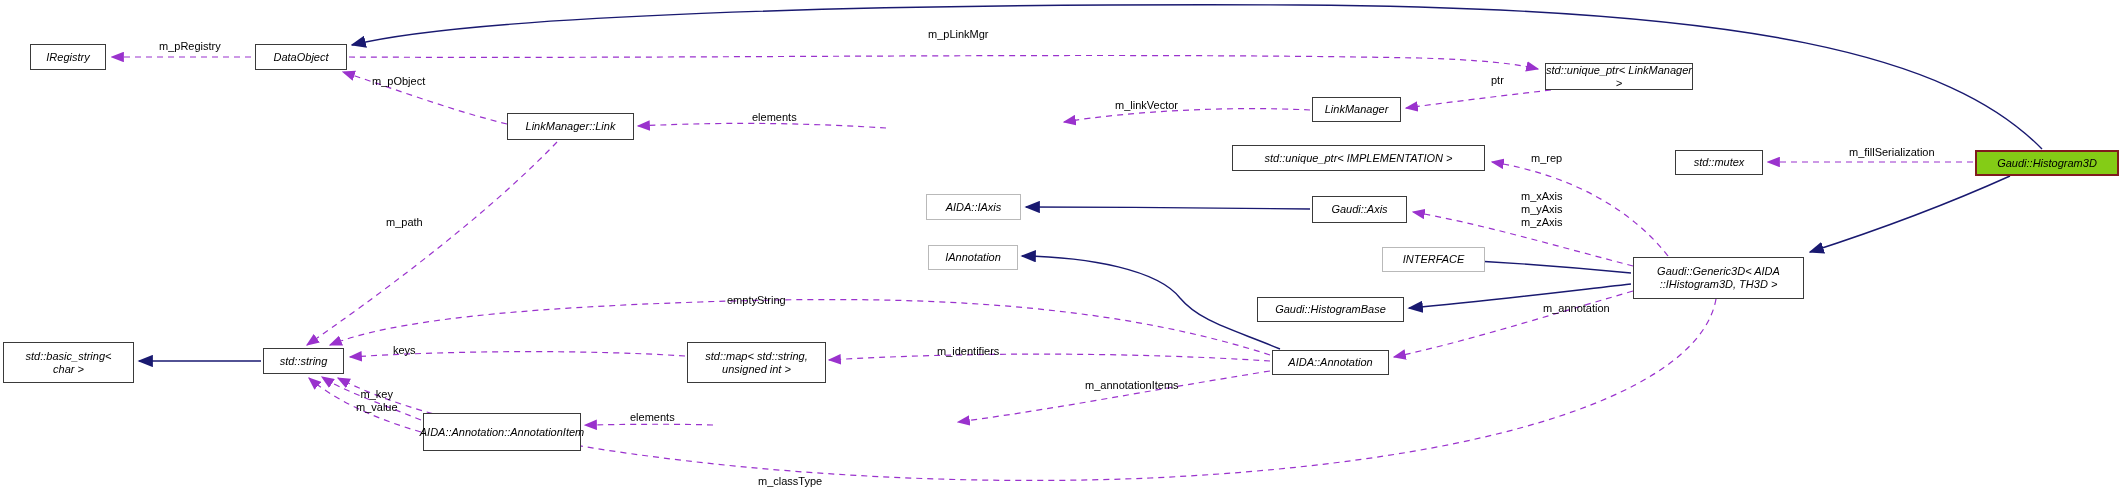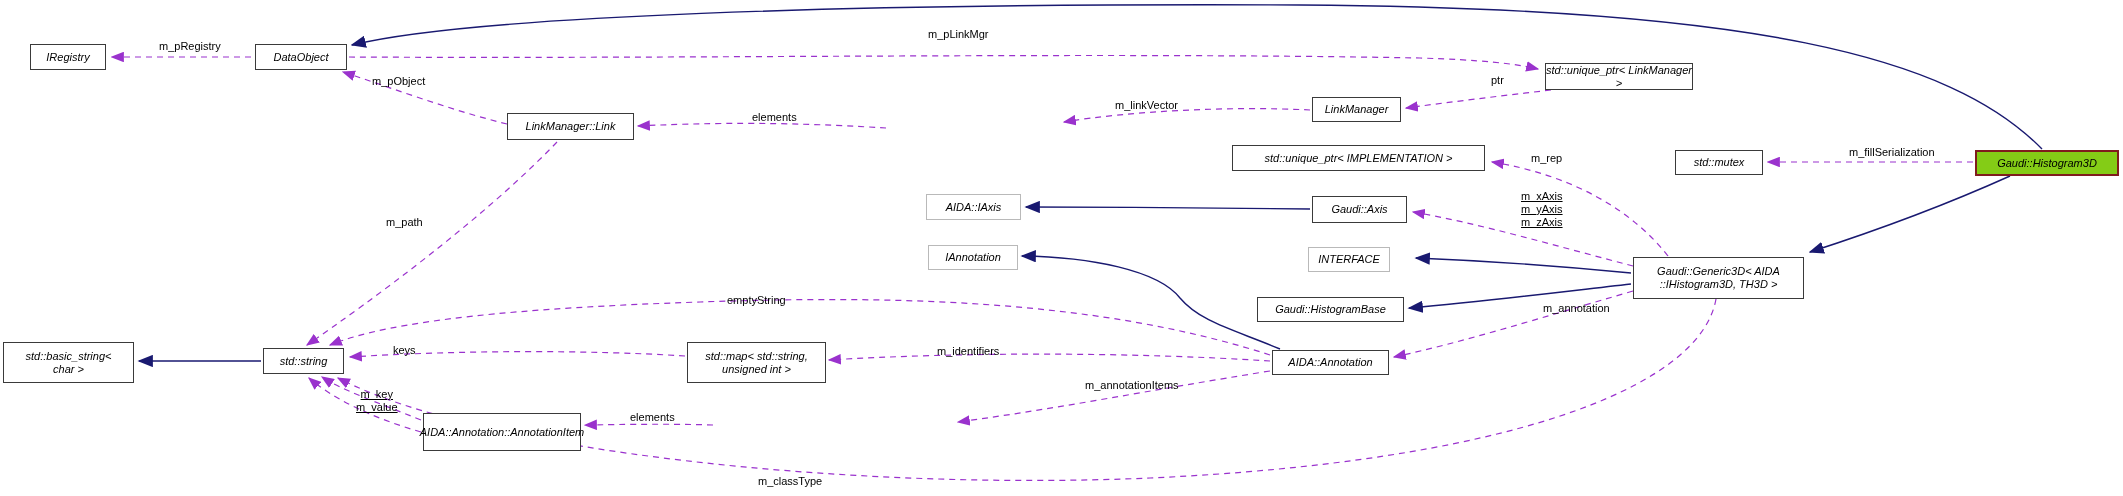--- a/index.html
+++ b/index.html
@@ -27,21 +27,21 @@
   }
   .node.external{border-color:#b9b9b9;}
   .node.main{background:#84cc16;border:2px solid #7f1d1d;}
   .elabel{
     position:absolute;
     font-size:11px;
     line-height:13px;
     color:#000;
     white-space:pre-line;
   }
-  .elabel.center{text-align:center;text-decoration:underline;}
+  .elabel.center{text-align:center;}
   path.dep{fill:none;stroke:#9a32cd;stroke-width:1.2;stroke-dasharray:6 5;}
   path.inh{fill:none;stroke:#191970;stroke-width:1.4;}
 </style>
 </head>
 <body>
 
 <div class="canvas">
 
   <svg class="edges" width="2123" height="496" viewBox="0 0 2123 496" xmlns="http://www.w3.org/2000/svg">
     <defs>
@@ -85,21 +85,21 @@
   <div class="node" style="left:30px;top:44px;width:76px;height:26px">IRegistry</div>
   <div class="node" style="left:255px;top:44px;width:92px;height:26px">DataObject</div>
   <div class="node" style="left:507px;top:113px;width:127px;height:27px">LinkManager::Link</div>
   <div class="node" style="left:1312px;top:97px;width:89px;height:25px">LinkManager</div>
   <div class="node" style="left:1545px;top:63px;width:148px;height:27px">std::unique_ptr&lt; LinkManager &gt;</div>
   <div class="node" style="left:1232px;top:145px;width:253px;height:26px">std::unique_ptr&lt; IMPLEMENTATION &gt;</div>
   <div class="node" style="left:1675px;top:150px;width:88px;height:25px">std::mutex</div>
   <div class="node main" style="left:1975px;top:150px;width:144px;height:26px">Gaudi::Histogram3D</div>
   <div class="node external" style="left:926px;top:194px;width:95px;height:26px">AIDA::IAxis</div>
   <div class="node" style="left:1312px;top:196px;width:95px;height:27px">Gaudi::Axis</div>
-  <div class="node external" style="left:1308px;top:247px;width:82px;height:25px">INTERFACE</div>
+  <div class="node external" style="left:1382px;top:247px;width:103px;height:25px">INTERFACE</div>
   <div class="node external" style="left:928px;top:245px;width:90px;height:25px">IAnnotation</div>
   <div class="node" style="left:1257px;top:297px;width:147px;height:25px">Gaudi::HistogramBase</div>
   <div class="node" style="left:1633px;top:257px;width:171px;height:42px">Gaudi::Generic3D&lt; AIDA
 ::IHistogram3D, TH3D &gt;</div>
   <div class="node" style="left:1272px;top:350px;width:117px;height:25px">AIDA::Annotation</div>
   <div class="node" style="left:3px;top:342px;width:131px;height:41px">std::basic_string&lt;
 char &gt;</div>
   <div class="node" style="left:263px;top:348px;width:81px;height:26px">std::string</div>
   <div class="node" style="left:687px;top:342px;width:139px;height:41px">std::map&lt; std::string,
 unsigned int &gt;</div>

